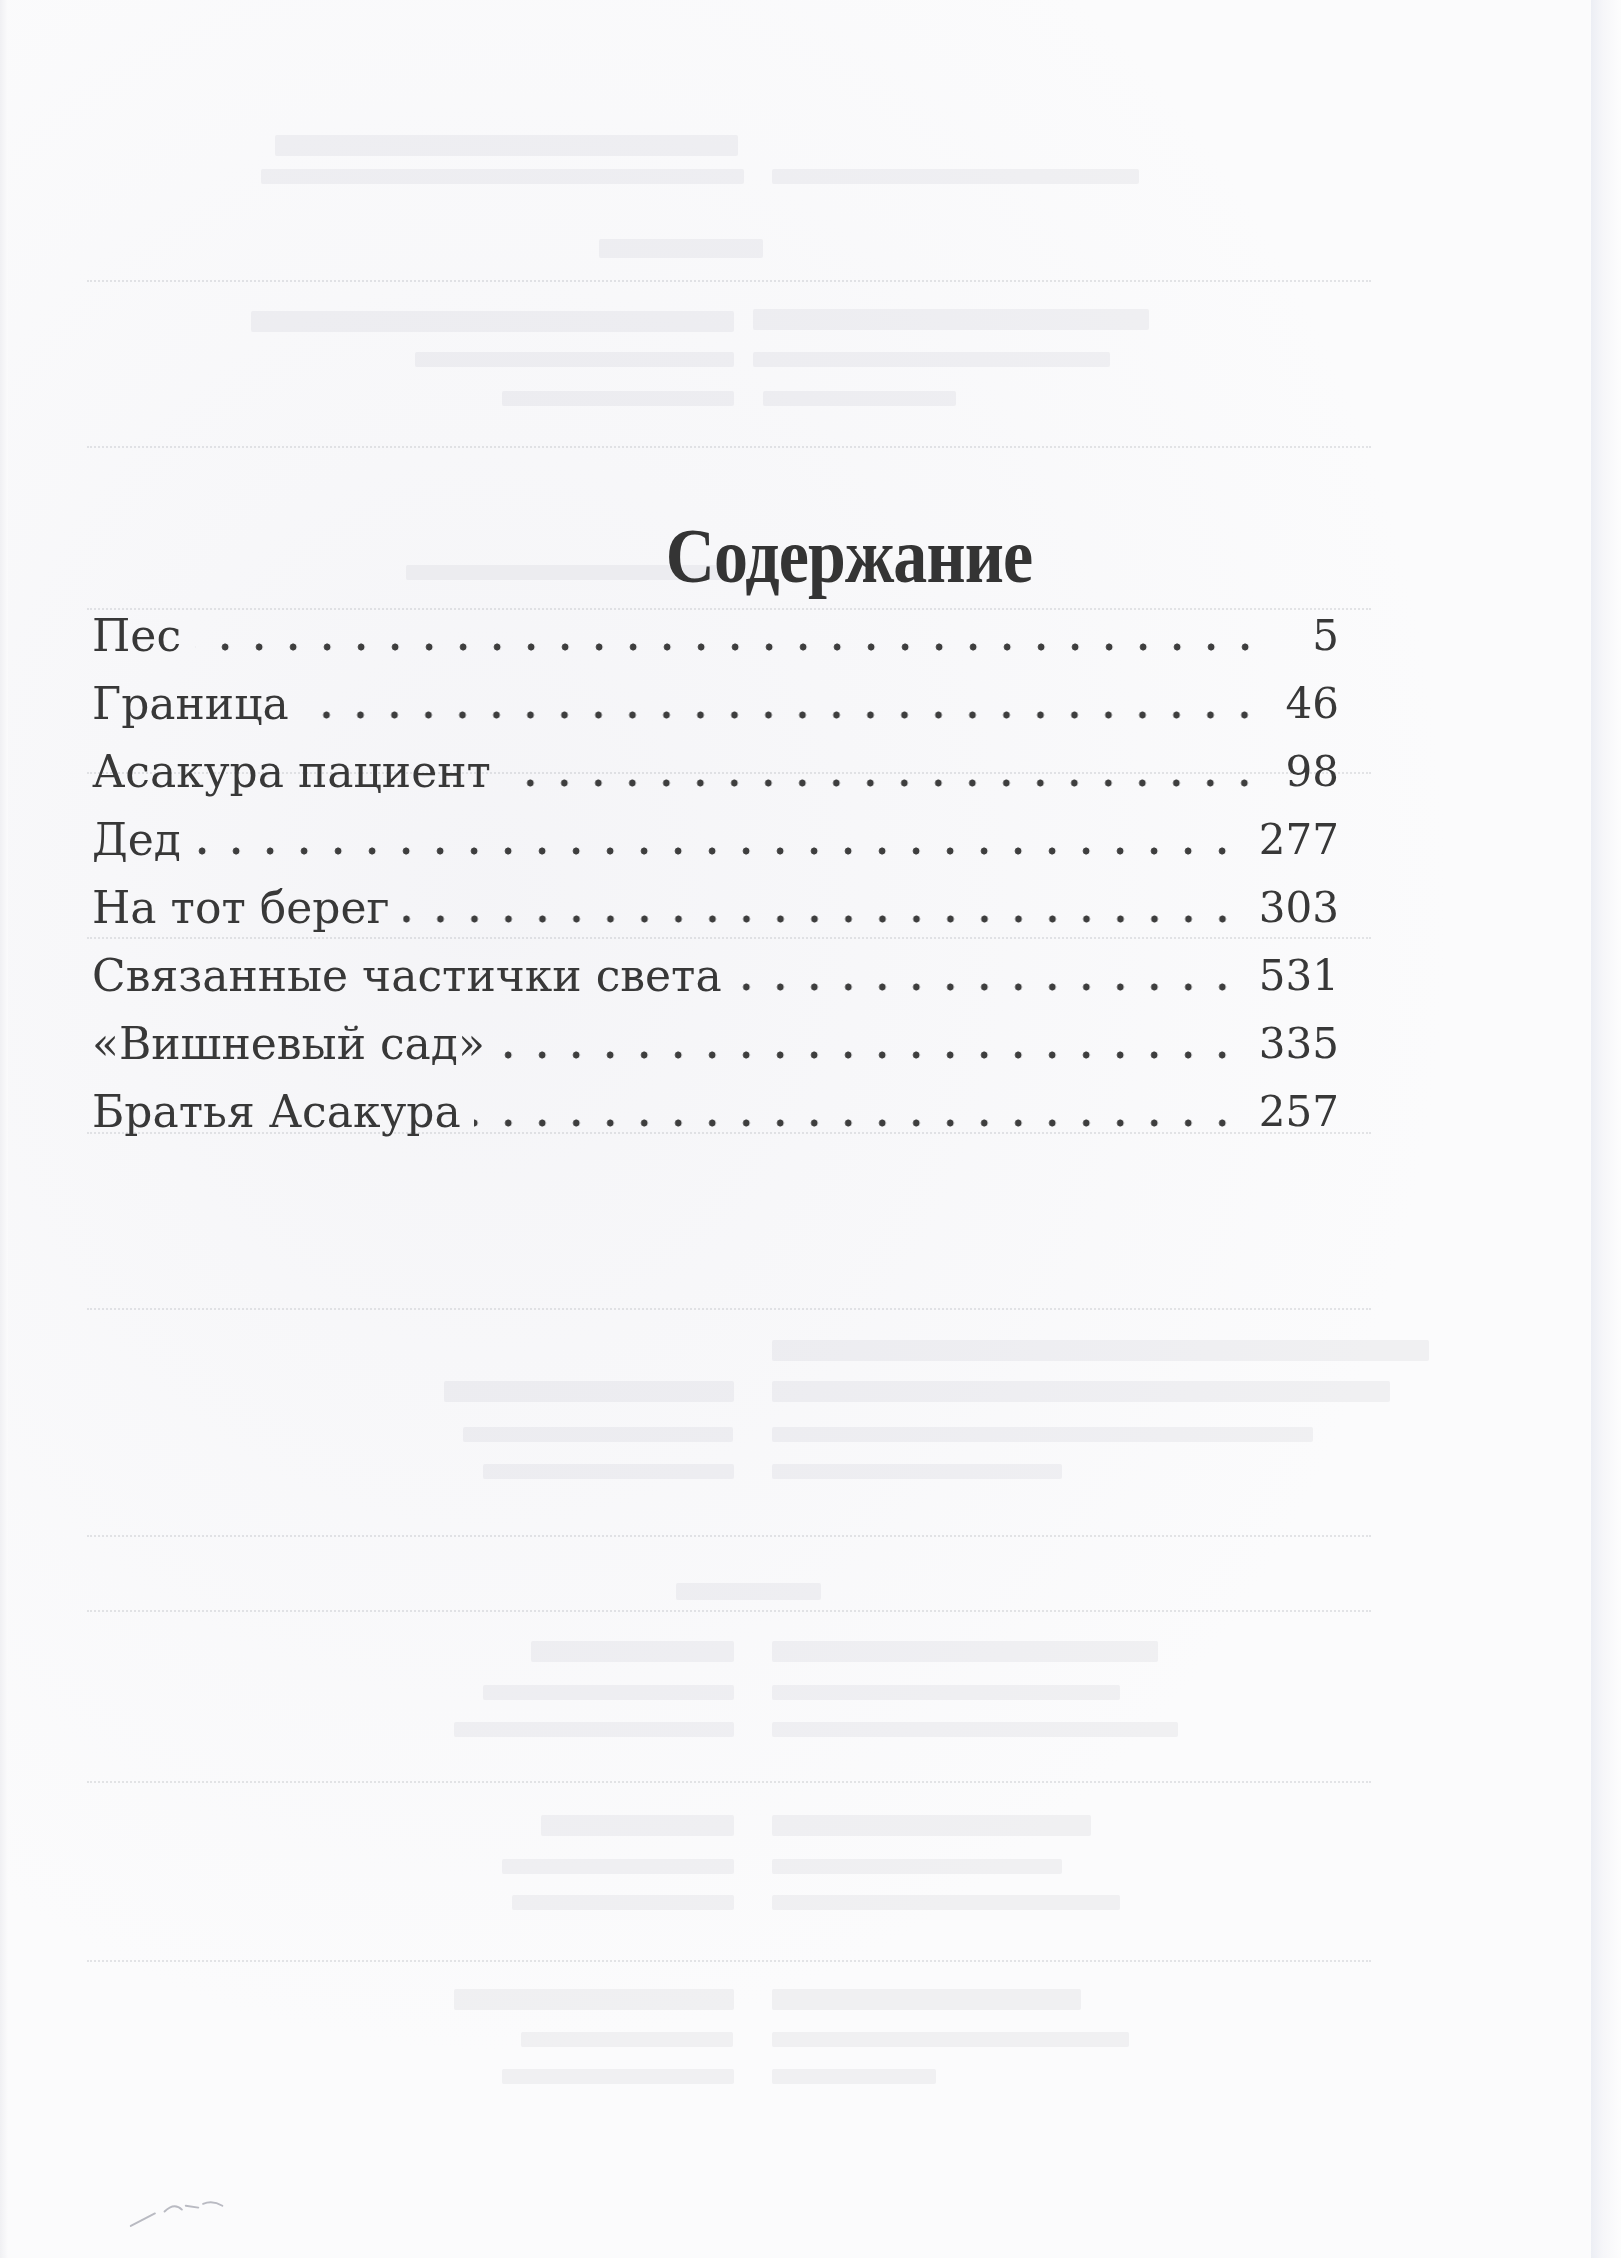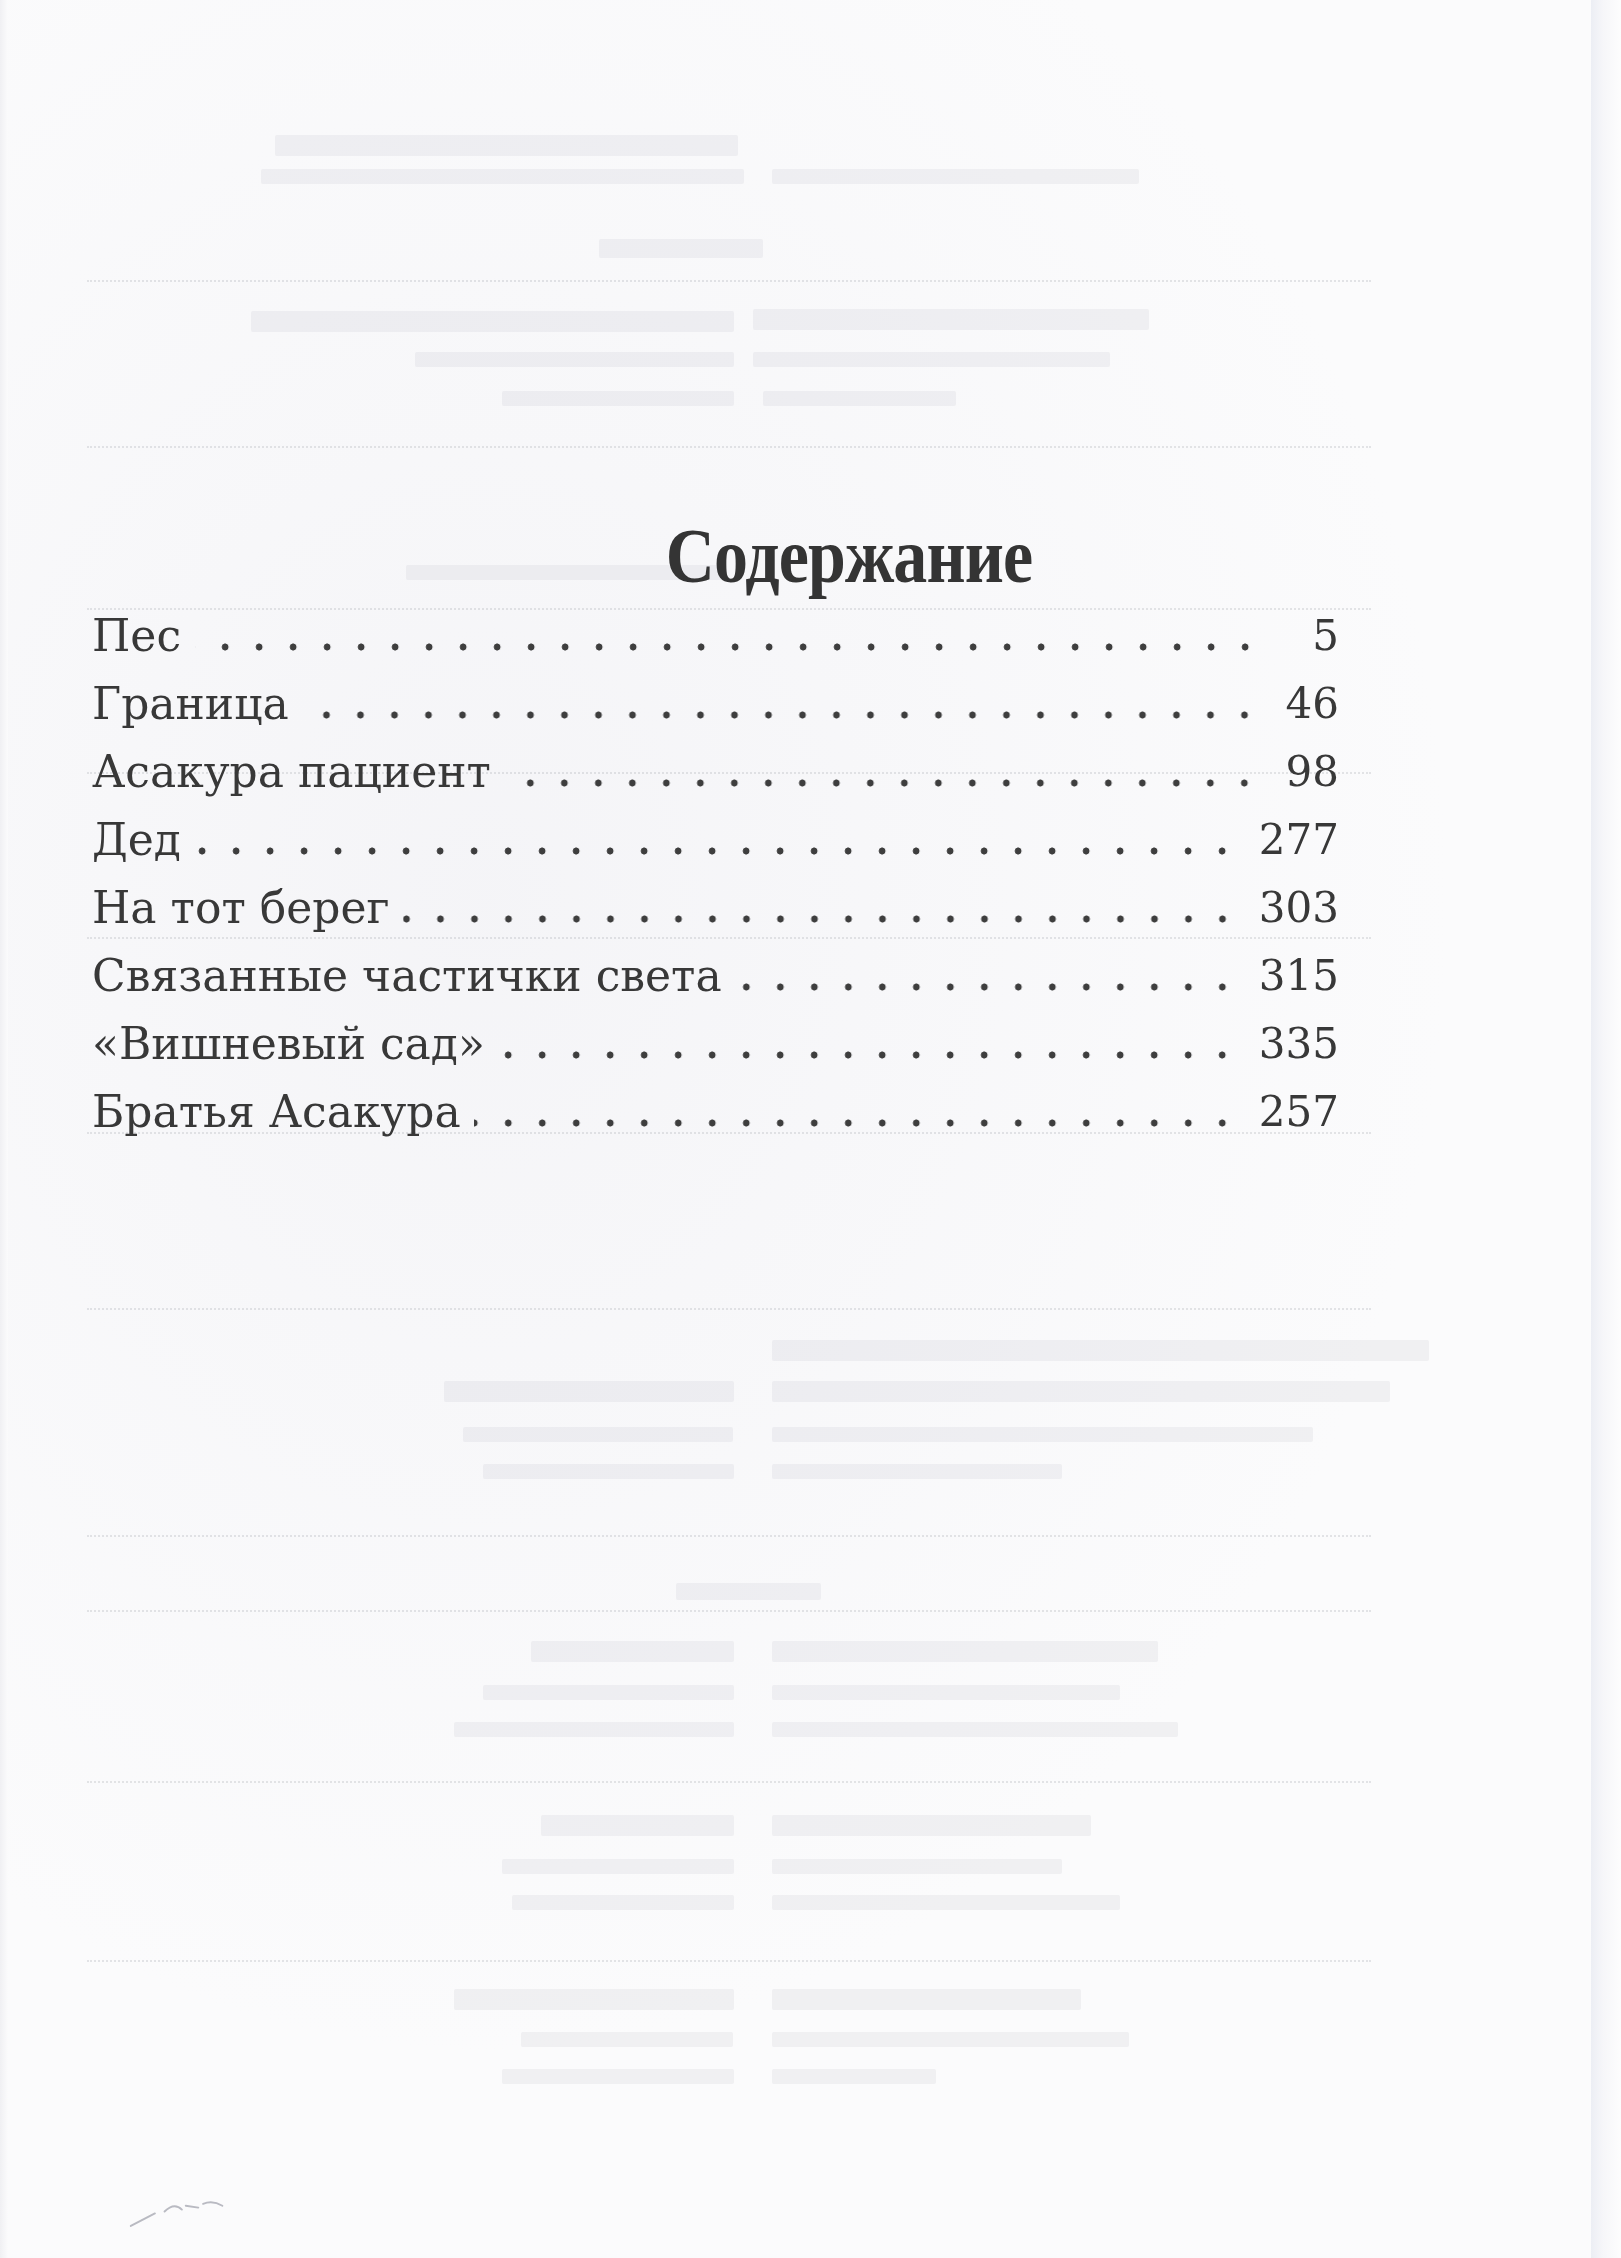--- a/index.html
+++ b/index.html
@@ -210,21 +210,21 @@
       <span class="toc-page">277</span>
     </li>
     <li class="toc-row">
       <span class="toc-title">На тот берег</span>
       <span class="toc-dots"></span>
       <span class="toc-page">303</span>
     </li>
     <li class="toc-row">
       <span class="toc-title">Связанные частички света</span>
       <span class="toc-dots"></span>
-      <span class="toc-page">315</span>
+      <span class="toc-page">531</span>
     </li>
     <li class="toc-row">
       <span class="toc-title">«Вишневый сад»</span>
       <span class="toc-dots"></span>
       <span class="toc-page">335</span>
     </li>
     <li class="toc-row">
       <span class="toc-title">Братья Асакура</span>
       <span class="toc-dots"></span>
       <span class="toc-page">257</span>

